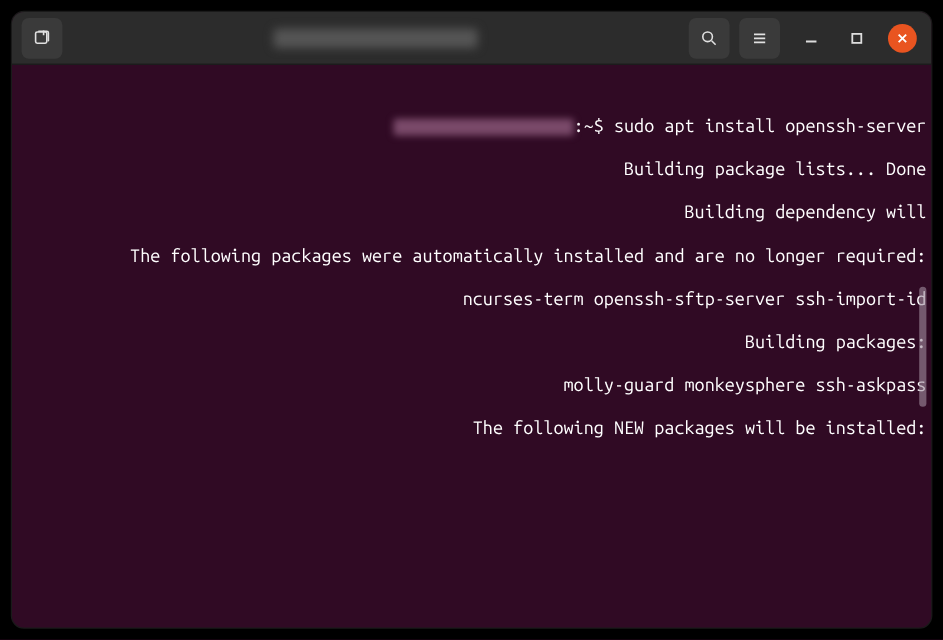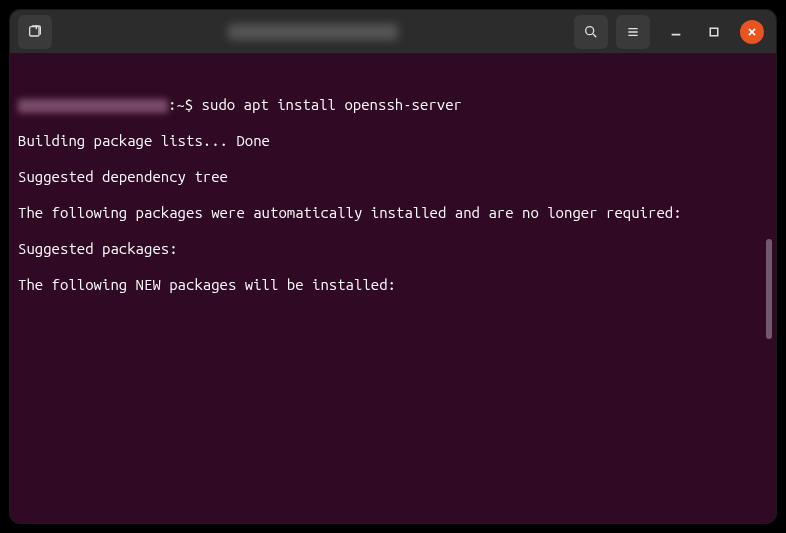--- a/index.html
+++ b/index.html
@@ -125,21 +125,21 @@
       display: inline-block;
       width: 150px;
       height: 14px;
       background: #7a4a6a;
       filter: blur(3px);
       vertical-align: middle;
       border-radius: 2px;
     }
     .prompt-sym { color: #ffffff; }
     .cmd { color: #ffffff; }
-    .line { display: block; }
+    .line { display: block; text-align: right; }
   </style>
 </head>
 <body>
 
 <div class="window">
   <div class="titlebar">
     <div class="titlebar-btn">
       <svg viewBox="0 0 24 24">
           <rect x="4" y="4" width="14" height="14" rx="2"></rect>
           <line x1="14" y1="2" x2="14" y2="8"></line>
@@ -180,23 +180,25 @@
             <line x1="13" y1="3" x2="3" y2="13"></line>
           </svg>
       </div>
     </div>
   </div>
 
   <div class="terminal-body">
     <div class="scrollbar"></div>
 <span class="line"><span class="prompt-user"></span><span class="prompt-sym">:~$ </span><span class="cmd">sudo apt install openssh-server</span></span>
 <span class="line">Building package lists... Done</span>
-<span class="line">Suggested dependency tree</span>
+<span class="line">Building dependency will</span>
 <span class="line">The following packages were automatically installed and are no longer required:</span>
-<span class="line">Suggested packages:</span>
+<span class="line">  ncurses-term openssh-sftp-server ssh-import-id</span>
+<span class="line">Building packages:</span>
+<span class="line">  molly-guard monkeysphere ssh-askpass</span>
 <span class="line">The following NEW packages will be installed:</span>
 
 
 
 
 
 
 
 
 

